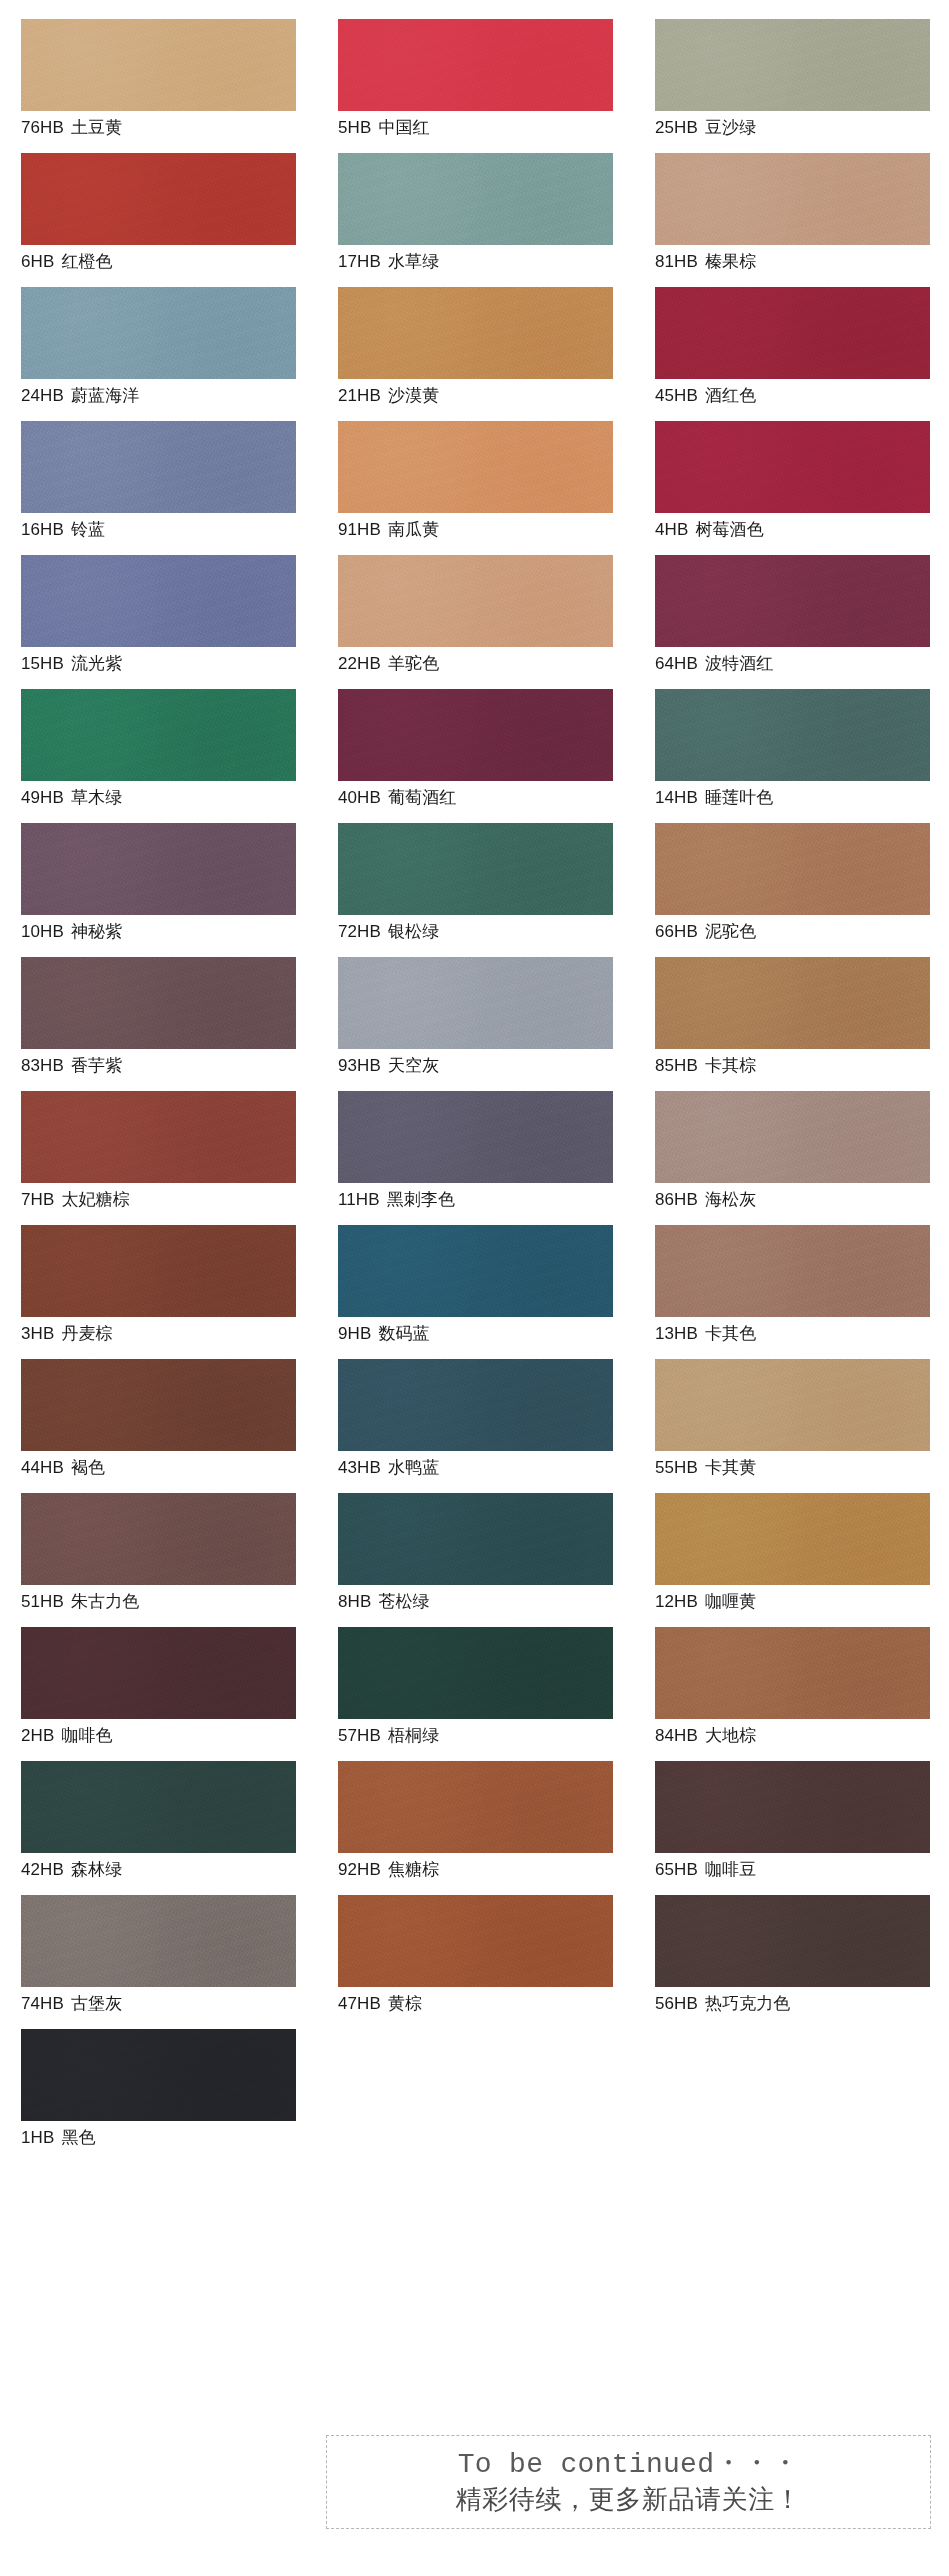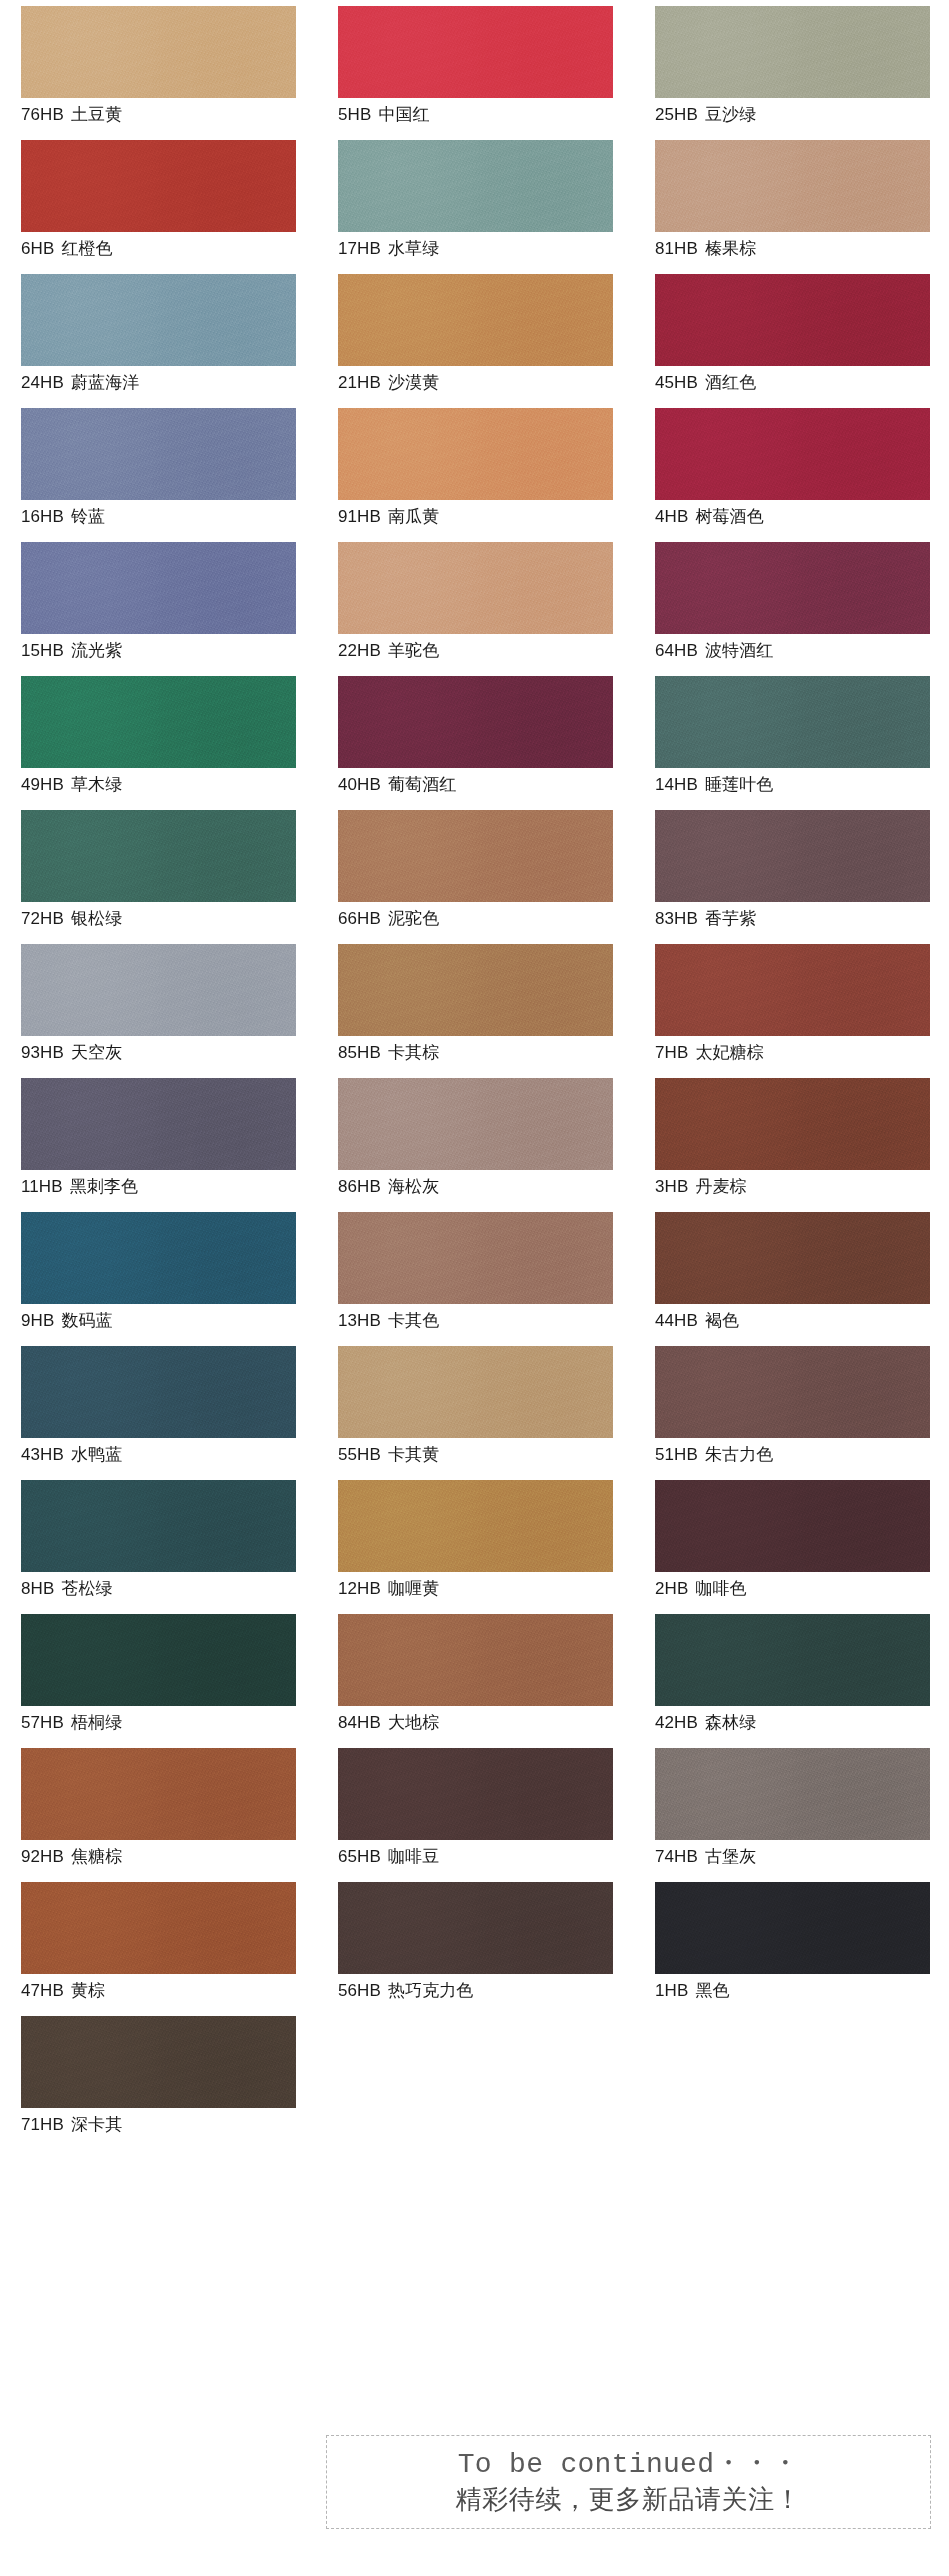--- a/index.html
+++ b/index.html
@@ -13,21 +13,21 @@
     font-family: "Liberation Sans", "DejaVu Sans", sans-serif;
     -webkit-font-smoothing: antialiased;
     overflow: hidden;
   }
 
   #chart {
     position: relative;
     width: 764px;
     height: 2576px;
     box-sizing: border-box;
-    padding: 6px 0 0 0;
+    padding: 19px 0 0 0;
     border-radius: 11px;
   }
 
   .grid {
     display: grid;
     grid-template-columns: 317px 317px 317px;
     grid-auto-rows: 134px;
     width: 950px;
   }
 
@@ -192,20 +192,24 @@
       </div>
       <div class="cell">
         <div class="swatch" style="background-color: rgb(109, 42, 66);"></div>
         <div class="label"><span class="code">40HB</span><span class="name">葡萄酒红</span></div>
       </div>
       <div class="cell">
         <div class="swatch" style="background-color: rgb(74, 106, 103);"></div>
         <div class="label"><span class="code">14HB</span><span class="name">睡莲叶色</span></div>
       </div>
       <div class="cell">
+        <div class="swatch" style="background-color: rgb(107, 82, 98);"></div>
+        <div class="label"><span class="code">10HB</span><span class="name">神秘紫</span></div>
+      </div>
+      <div class="cell">
         <div class="swatch" style="background-color: rgb(61, 106, 95);"></div>
         <div class="label"><span class="code">72HB</span><span class="name">银松绿</span></div>
       </div>
       <div class="cell">
         <div class="swatch" style="background-color: rgb(169, 120, 90);"></div>
         <div class="label"><span class="code">66HB</span><span class="name">泥驼色</span></div>
       </div>
       <div class="cell">
         <div class="swatch" style="background-color: rgb(106, 81, 85);"></div>
         <div class="label"><span class="code">83HB</span><span class="name">香芋紫</span></div>
@@ -298,24 +302,20 @@
         <div class="swatch" style="background-color: rgb(156, 85, 52);"></div>
         <div class="label"><span class="code">47HB</span><span class="name">黄棕</span></div>
       </div>
       <div class="cell">
         <div class="swatch" style="background-color: rgb(74, 58, 55);"></div>
         <div class="label"><span class="code">56HB</span><span class="name">热巧克力色</span></div>
       </div>
       <div class="cell">
         <div class="swatch" style="background-color: rgb(37, 38, 43);"></div>
         <div class="label"><span class="code">1HB</span><span class="name">黑色</span></div>
-      </div>
-      <div class="cell">
-        <div class="swatch" style="background-color: rgb(77, 64, 54);"></div>
-        <div class="label"><span class="code">71HB</span><span class="name">深卡其</span></div>
       </div>
     </div>
 
   <div class="footer-note">
     <div class="en">To be continued・・・</div>
     <div class="cn">精彩待续，更多新品请关注！</div>
   </div>
 </div>
 
 

